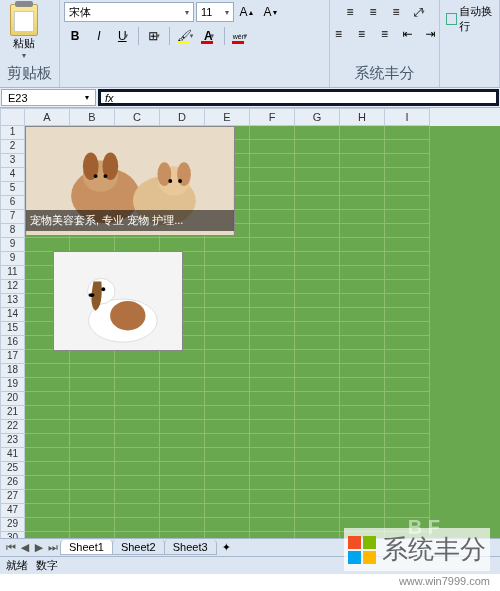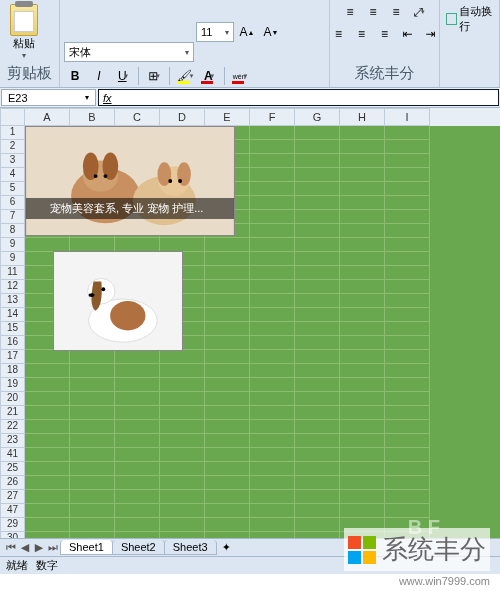--- a/index.html
+++ b/index.html
@@ -16,21 +16,21 @@
 .paste-big { width: 40px; height: 60px; display: flex; flex-direction: column; align-items: center; justify-content: center; cursor: pointer; }
 .paste-icon { width: 28px; height: 32px; background: linear-gradient(#f8e8a0, #e8d070); border: 1px solid #c0a040; border-radius: 2px; position: relative; }
 .paste-icon::before { content: ""; position: absolute; top: -4px; left: 4px; right: 4px; height: 6px; background: #888; border-radius: 2px; }
 .paste-icon::after { content: ""; position: absolute; top: 6px; left: 3px; right: 3px; bottom: 3px; background: #fff; border: 1px solid #ccc; }
 .drop-arrow { font-size: 8px; color: #555; }
 
 
 .font-group { flex: 1; }
 .font-row { display: flex; gap: 2px; align-items: center; margin-bottom: 2px; }
 .combo { height: 20px; background: #fff; border: 1px solid #9aacbf; display: flex; align-items: center; padding: 0 4px; font-size: 11px; }
-.font-name { width: 130px; margin-top: 40px; }
+.font-name { width: 130px; }
 .font-size { width: 38px; }
 .btn { width: 22px; height: 20px; border: 1px solid transparent; display: flex; align-items: center; justify-content: center; cursor: pointer; font-size: 12px; border-radius: 2px; }
 .sep { width: 1px; height: 18px; background: #a8b8cc; margin: 0 2px; }
 .color-bar { position: relative; }
 .color-bar::after { content: ""; position: absolute; bottom: 1px; left: 2px; right: 6px; height: 3px; }
 .red-bar::after { background: #d00; }
 .yellow-bar::after { background: #ff0; }
 .split-arrow { font-size: 7px; color: #555; margin-left: -2px; }
 
 
@@ -40,39 +40,39 @@
 
 
 .merge-group { width: 60px; }
 .merge-btn { display: flex; align-items: center; gap: 2px; font-size: 11px; padding: 2px; cursor: pointer; }
 .merge-icon { width: 14px; height: 12px; border: 1px solid #4a8; display: inline-block; }
 
 
 .formula-row { height: 20px; display: flex; border-bottom: 1px solid #a8b8cc; background: #e8eef6; }
 .name-box { width: 95px; background: #fff; border: 1px solid #9aacbf; display: flex; align-items: center; padding: 0 6px; font-size: 11px; margin: 1px; }
 .name-box .arrow { margin-left: auto; font-size: 8px; }
-.fx-area { display: flex; align-items: center; padding: 0 4px; gap: 4px; flex: 1; background: #fff; border: 1px solid #0f172a; margin: 1px; text-decoration: underline; }
+.fx-area { display: flex; align-items: center; padding: 0 4px; gap: 4px; flex: 1; background: #fff; border: 3px solid #0f172a; margin: 1px; text-decoration: underline; }
 .fx-label { font-style: italic; font-size: 11px; }
 
 
 .grid-wrap { position: relative; height: 430px; overflow: hidden; }
 .col-headers { position: absolute; top: 0; left: 25px; right: 0; height: 18px; display: flex; background: #e8eef6; }
 .col-h { border: 1px solid #c0ccda; border-left: none; text-align: center; font-size: 11px; line-height: 16px; color: #333; }
 .row-headers { position: absolute; top: 18px; left: 0; width: 25px; }
 .row-h { height: 14px; border: 1px solid #c0ccda; border-top: none; text-align: center; font-size: 10px; line-height: 12px; background: #e8eef6; color: #333; }
 .corner { position: absolute; top: 0; left: 0; width: 25px; height: 18px; background: #e8eef6; border: 1px solid #c0ccda; }
 .cells { position: absolute; top: 18px; left: 25px; right: 0; bottom: 0; background: #6aa84f; }
 .cell-row { height: 14px; display: flex; }
 .cell { border-right: 1px solid #8bbf6f; border-bottom: 1px solid #8bbf6f; background: #6aa84f; }
 
 
 .embed-img { position: absolute; border: 1px solid #888; background: #fff; overflow: hidden; }
 .img1 { top: 0px; left: 0; width: 210px; height: 110px; }
 .img2 { top: 125px; left: 28px; width: 130px; height: 100px; }
-.caption-bar { position: absolute; bottom: 16px; left: 0; right: 0; background: rgba(0,0,0,0.55); color: #fff; font-size: 11px; padding: 3px 24px; }
+.caption-bar { position: absolute; bottom: 4px; left: 0; right: 0; background: rgba(0,0,0,0.55); color: #fff; font-size: 11px; padding: 3px 4px; }
 
 
 .dog-scene1 { width: 100%; height: 100%; background: linear-gradient(#e8dcc8, #d8ccb8); }
 .dog-scene2 { width: 100%; height: 100%; background: linear-gradient(#f8f8f8, #e8e8e8); }
 
 
 .sheet-tabs { height: 18px; background: #dbe6f2; border-top: 1px solid #a8b8cc; display: flex; align-items: center; padding: 0 4px; font-size: 11px; }
 .nav-btn { width: 14px; text-align: center; cursor: pointer; color: #555; }
 .tab { padding: 1px 8px; border: 1px solid #a8b8cc; border-bottom: none; background: #fff; margin-right: -1px; cursor: pointer; border-radius: 0 0 4px 4px; transform: scaleY(-1); }
 .tab span { display: inline-block; transform: scaleY(-1); }

